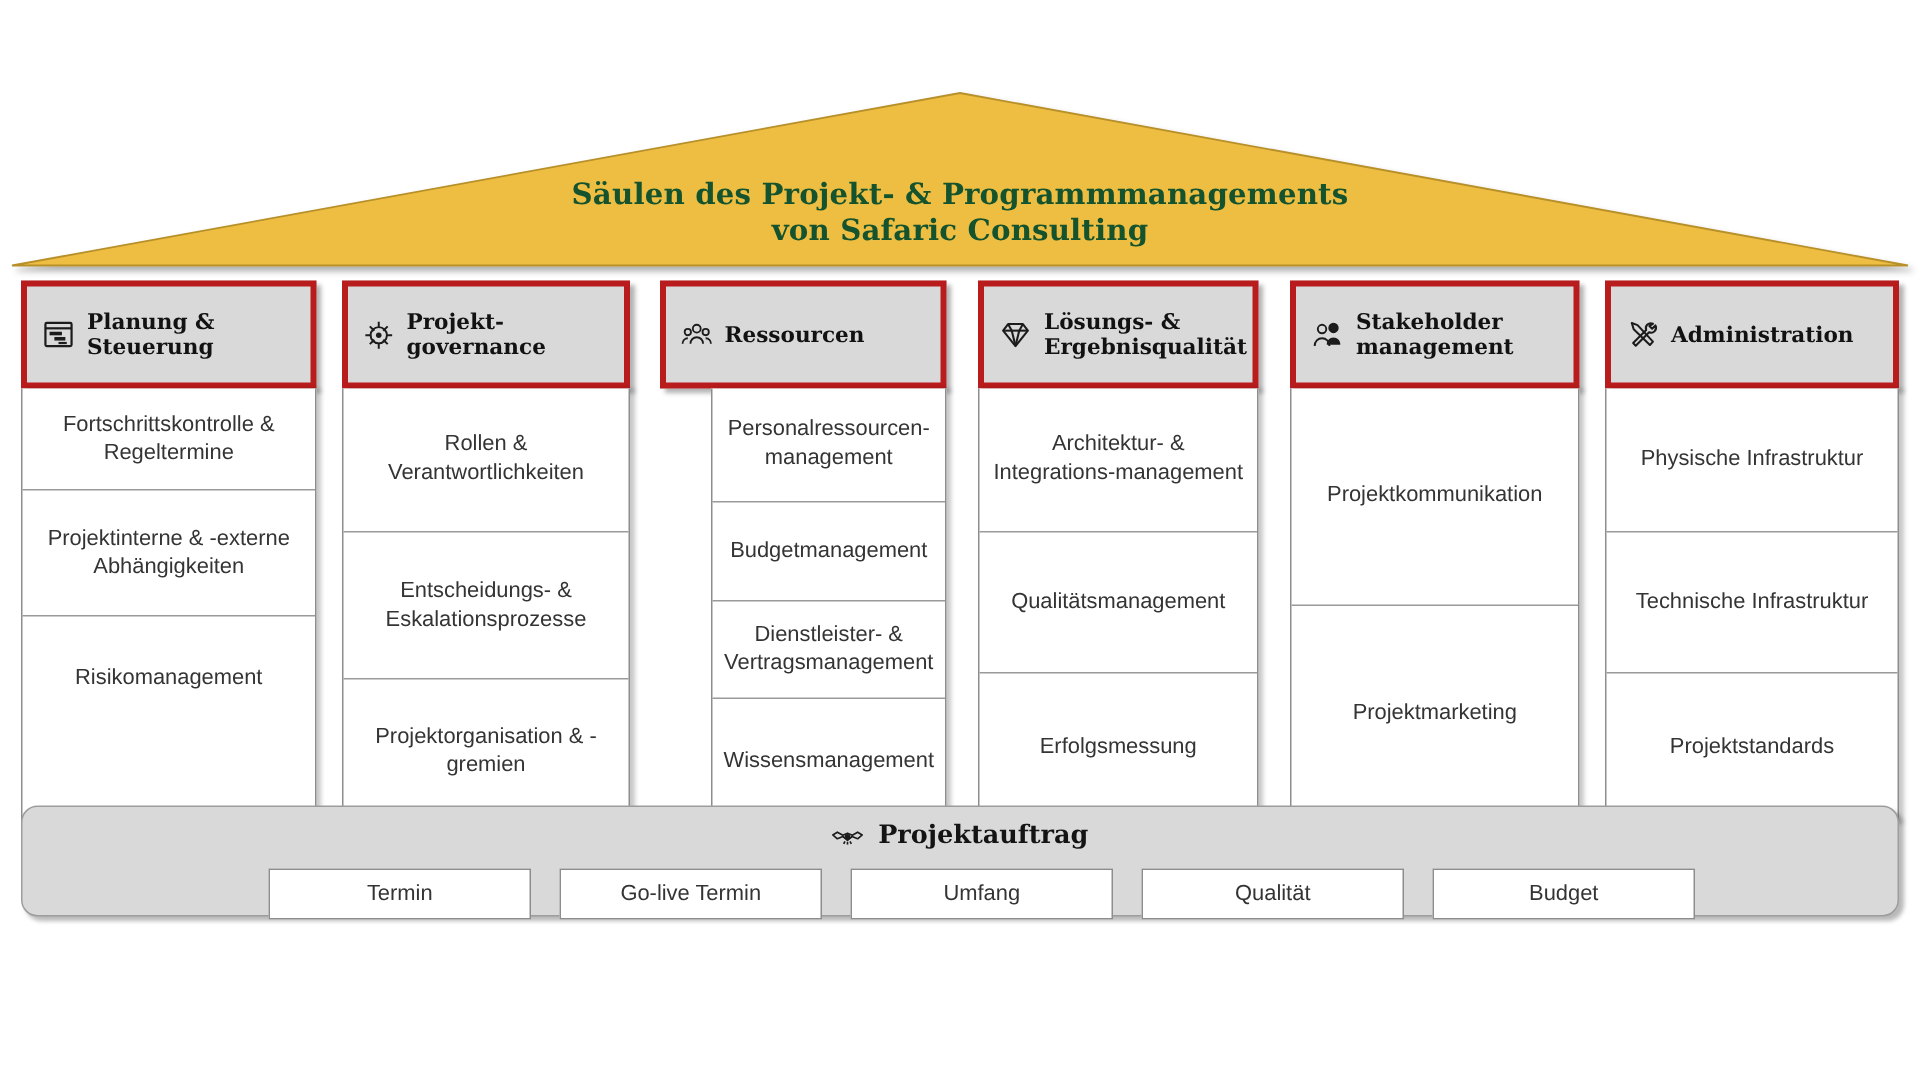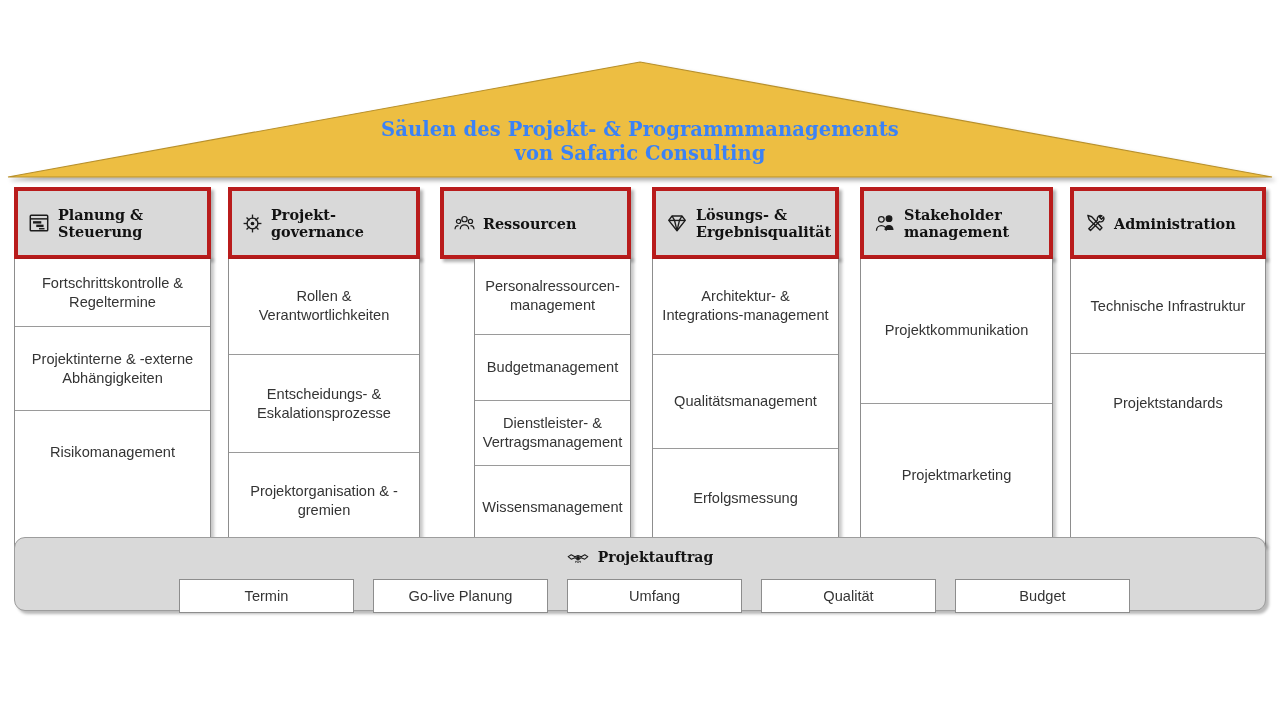--- a/index.html
+++ b/index.html
@@ -26,21 +26,21 @@
   #roof-title {
     position: absolute;
     left: 0;
     top: 118px;
     width: 1280px;
     text-align: center;
     font-family: "DejaVu Serif", serif;
     font-weight: bold;
     font-size: 19.5px;
     line-height: 24px;
-    color: #3b82f6;
+    color: #14532d;
     letter-spacing: 0.1px;
   }
 
   
   .pillar {
     position: absolute;
     top: 187px;
   }
   .pillar-head {
     position: relative;
@@ -103,21 +103,21 @@
     left: 0; top: 9px;
     width: 100%;
     display: flex;
     align-items: center;
     justify-content: center;
     gap: 9px;
   }
   #foundation-title .found-label {
     font-family: "DejaVu Serif", serif;
     font-weight: bold;
-    font-size: 14px;
+    font-size: 17px;
     line-height: 21px;
     color: #141414;
   }
   #foundation-boxes {
     position: absolute;
     left: 164px;
     top: 41px;
     display: flex;
     gap: 19px;
   }
@@ -273,40 +273,41 @@
     <div class="pillar-head">
       <span class="icon">
         <svg width="22" height="22" viewBox="0 0 24 24" fill="none" stroke="#1c1c1c" stroke-width="1.5" stroke-linejoin="round">
           <path d="M4.2 3.6 L8.4 5.2 L19.6 17.2 L17.4 19.6 L5.6 8.2 Z"></path>
           <path d="M19.6 4.2 a3.6 3.6 0 0 0-4.9 4.6 L5.2 18.2 l1.9 2 L16.8 10.4 a3.6 3.6 0 0 0 4.6-5 l-2.4 2.4 -2-2 Z"></path>
         </svg>
       </span>
       <span class="head-label">Administration</span>
     </div>
     <div class="pillar-body" style="height:290px;">
+      <div class="cell" style="height:96px;">Physische Infrastruktur</div>
       <div class="cell" style="height:95px;">Technische Infrastruktur</div>
       <div class="cell" style="height:99px;">Projektstandards</div>
     </div>
   </div>
 
   <div id="foundation">
     <div id="foundation-title">
       <span class="icon">
         <svg width="22" height="16" viewBox="0 0 26 16" fill="none" stroke="#1c1c1c" stroke-width="1.3" stroke-linejoin="round">
           <path d="M1.4 6.4 L5 4.2 L9.4 6.6 L13 5 L16.8 6.6 L21 4.2 L24.6 6.4 L21 9.4 L16.6 7.6 L13 10.6 L9.4 7.6 L5 9.4 Z" fill="#d9d9d9"></path>
           <circle cx="13" cy="7.8" r="2.2" fill="#1c1c1c" stroke="none"></circle>
           <line x1="11" y1="11.4" x2="10" y2="13.4"></line>
           <line x1="13" y1="11.8" x2="13" y2="14"></line>
           <line x1="15" y1="11.4" x2="16" y2="13.4"></line>
         </svg>
       </span>
       <span class="found-label">Projektauftrag</span>
     </div>
     <div id="foundation-boxes">
       <div class="found-box">Termin</div>
-      <div class="found-box">Go-live Planung</div>
+      <div class="found-box">Go-live Termin</div>
       <div class="found-box">Umfang</div>
       <div class="found-box">Qualität</div>
       <div class="found-box">Budget</div>
     </div>
   </div>
 
 </div>
 
 </body></html>

